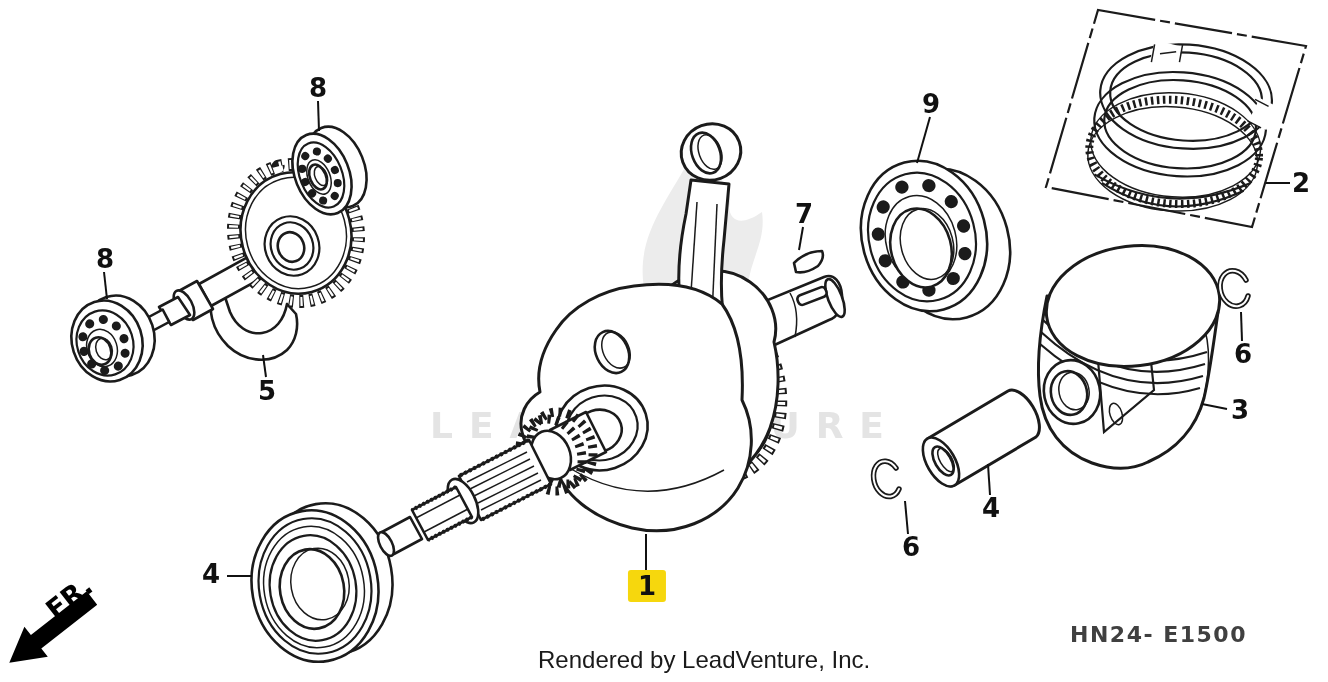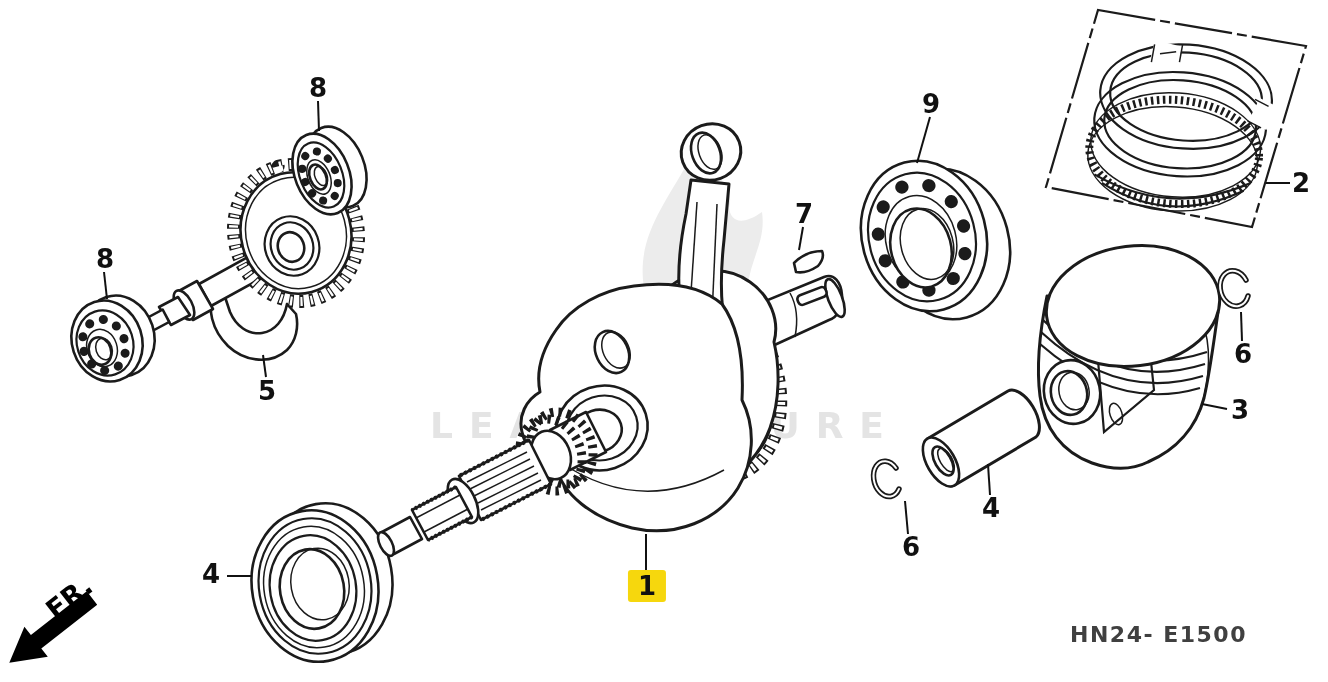--- a/index.html
+++ b/index.html
@@ -253,13 +253,14 @@
   <div class="plabel" style="left:931px;top:104px">9</div>
   <div class="plabel" style="left:1301px;top:183px">2</div>
   <div class="plabel" style="left:1243px;top:354px">6</div>
   <div class="plabel" style="left:1240px;top:410px">3</div>
   <div class="plabel" style="left:991px;top:508px">4</div>
   <div class="plabel" style="left:911px;top:547px">6</div>
 
   <div class="fr">FR.</div>
 
   <div class="code">HN24- E1500</div>
+  <div class="footer">Rendered by LeadVenture, Inc.</div>
 </div>
 
 </body></html>

